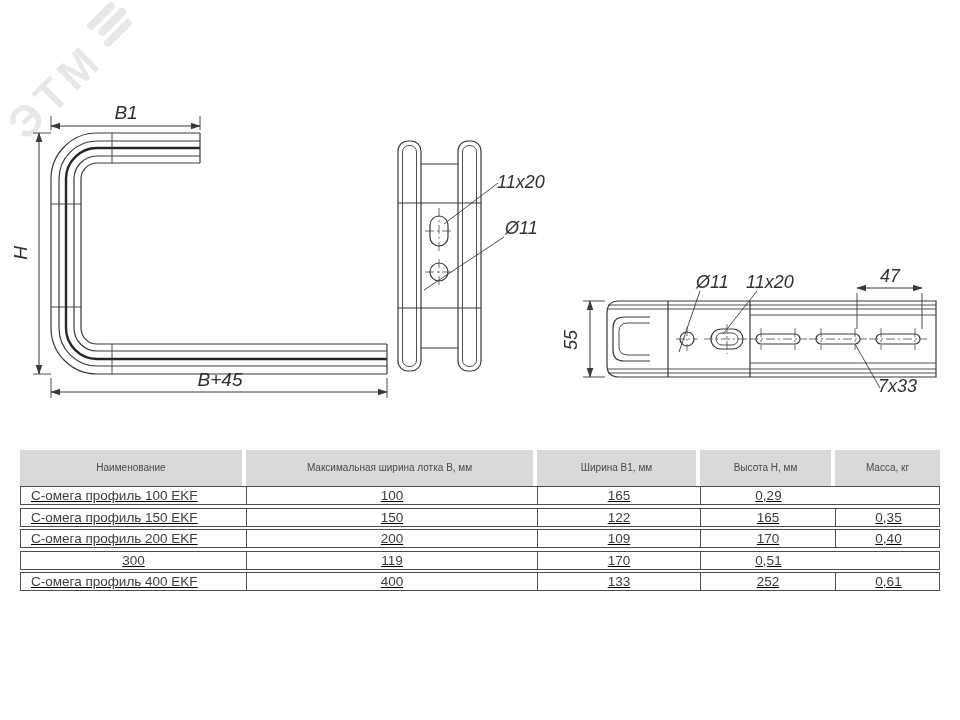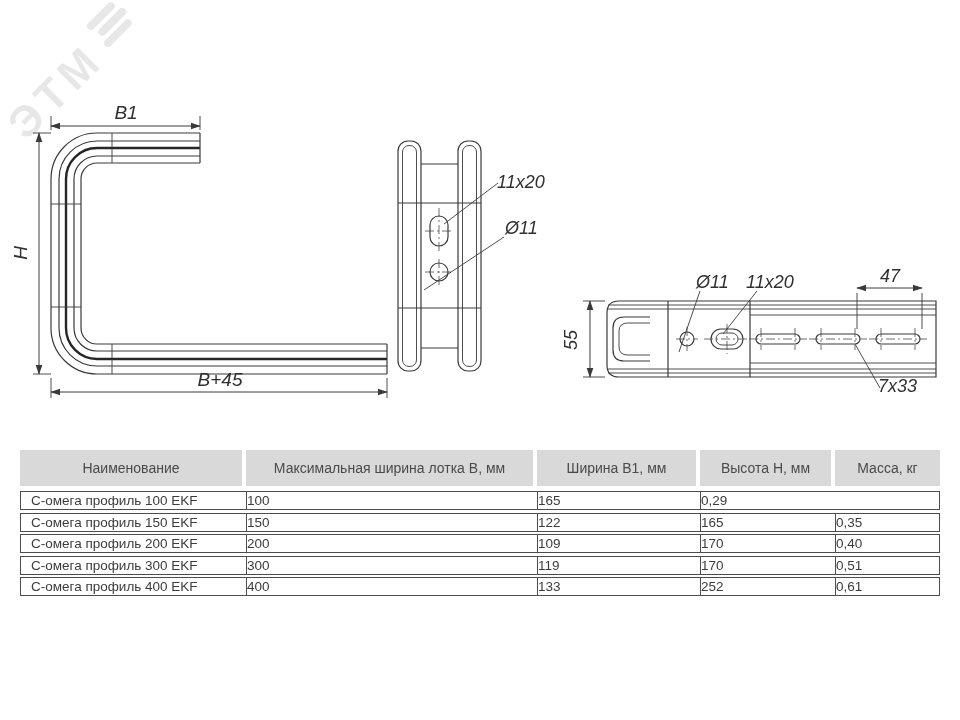--- a/index.html
+++ b/index.html
@@ -12,26 +12,26 @@
   .dash{fill:none;stroke:#4a4a4a;stroke-width:0.8px;stroke-dasharray:9 3 2 3;}
   .dim{fill:none;stroke:#3a3a3a;stroke-width:1px;}
   .lbl{font-family:"Liberation Sans",sans-serif;font-style:italic;font-size:19px;fill:#303030;}
   .lbl-sm{font-size:18px;}
   .wm-text{font-family:"Liberation Sans",sans-serif;font-weight:bold;font-size:44px;
            letter-spacing:6px;fill:#000;}
   
   .spec-table{position:absolute;left:20px;top:450px;width:920px;}
   .thead{display:grid;grid-template-columns:226px 291px 163px 135px 105px;}
   .th{background:#d9d9d9;height:36px;line-height:36px;text-align:center;
-      font-size:14px;color:#4a4a4a;border-right:4px solid #fff;overflow:hidden;white-space:nowrap;}
+      font-size:10px;color:#4a4a4a;border-right:4px solid #fff;overflow:hidden;white-space:nowrap;}
   .th:last-child{border-right:none;}
-  .tbody{margin-top:5px;}
+  .tbody{text-decoration:underline;}
   .tr{display:grid;grid-template-columns:226px 291px 163px 135px 105px;
       border:1.5px solid #4d4d4d;margin-bottom:2.5px;box-sizing:border-box;background:#fff;}
-  .td{height:17px;line-height:17px;font-size:13.5px;color:#3c3c3c;text-align:left;
+  .td{height:17px;line-height:17px;font-size:13.5px;color:#3c3c3c;text-align:center;
       border-right:1.5px solid #4d4d4d;overflow:hidden;white-space:nowrap;}
   .td:last-child{border-right:none;}
   .td.name{text-align:left;padding-left:10px;}
 </style>
 </head>
 <body>
 
 <div class="page">
 
   <svg width="960" height="446" viewBox="0 0 960 446">
@@ -190,21 +190,20 @@
         <div class="td">0,35</div>
       </div>
       <div class="tr">
         <div class="td name">С-омега профиль 200 EKF</div>
         <div class="td">200</div>
         <div class="td">109</div>
         <div class="td">170</div>
         <div class="td">0,40</div>
       </div>
       <div class="tr">
-        <div class="td name">С-омега профиль 300 EKF</div>
         <div class="td">300</div>
         <div class="td">119</div>
         <div class="td">170</div>
         <div class="td">0,51</div>
       </div>
       <div class="tr">
         <div class="td name">С-омега профиль 400 EKF</div>
         <div class="td">400</div>
         <div class="td">133</div>
         <div class="td">252</div>

